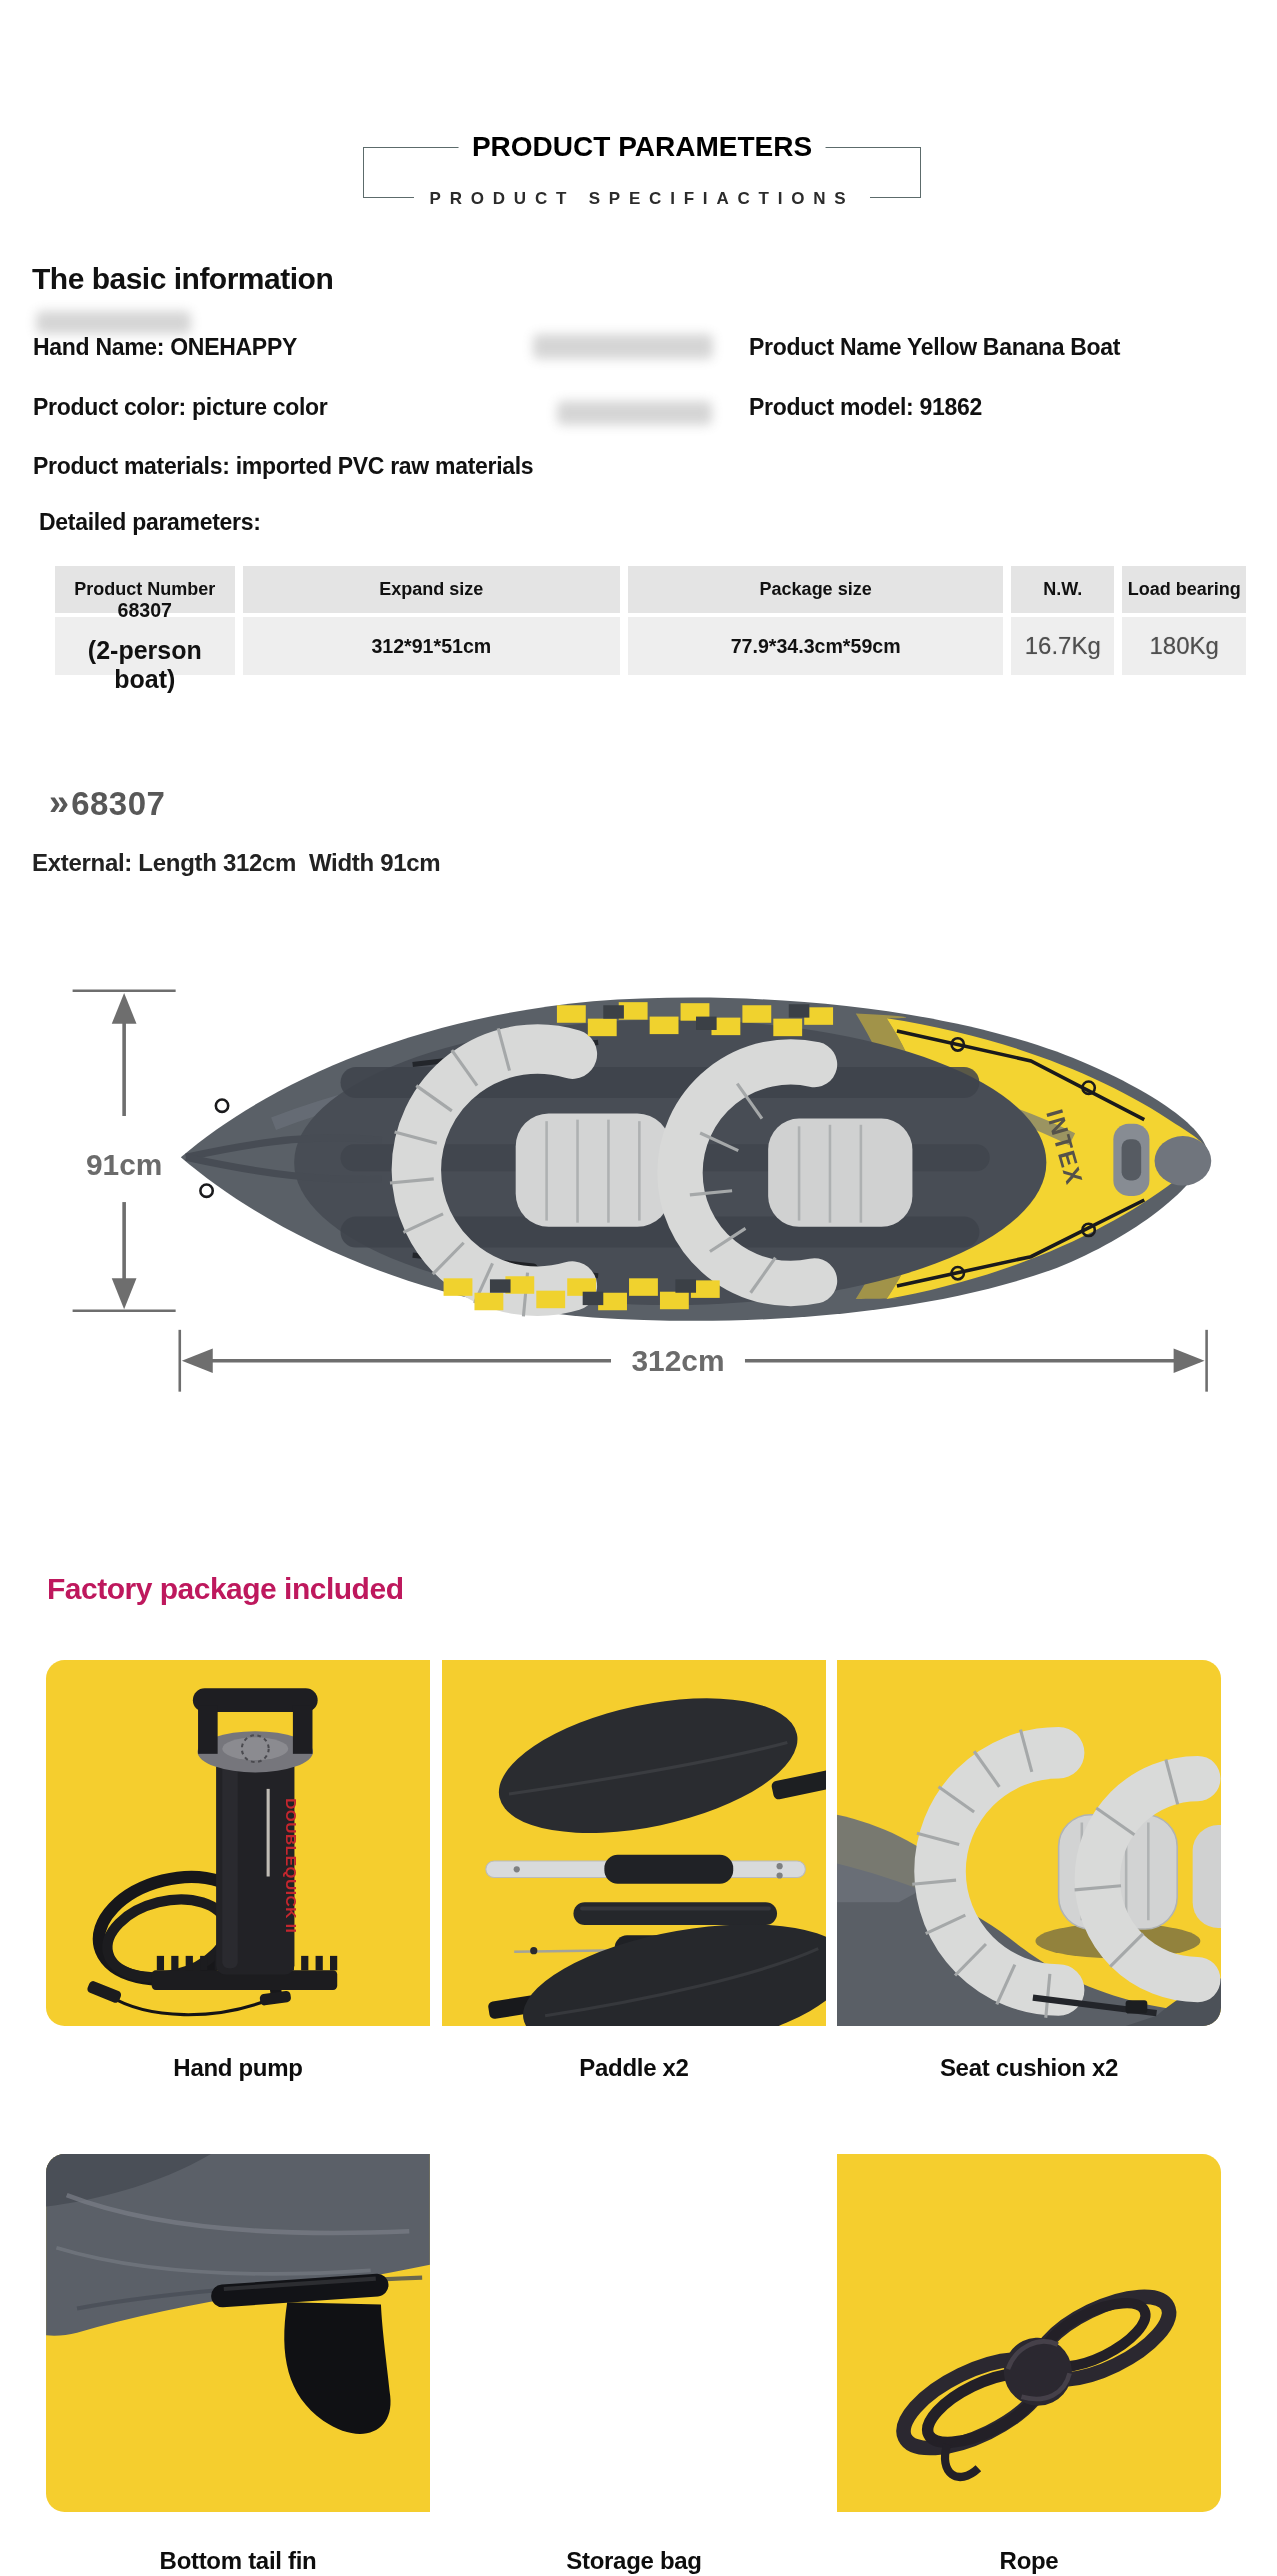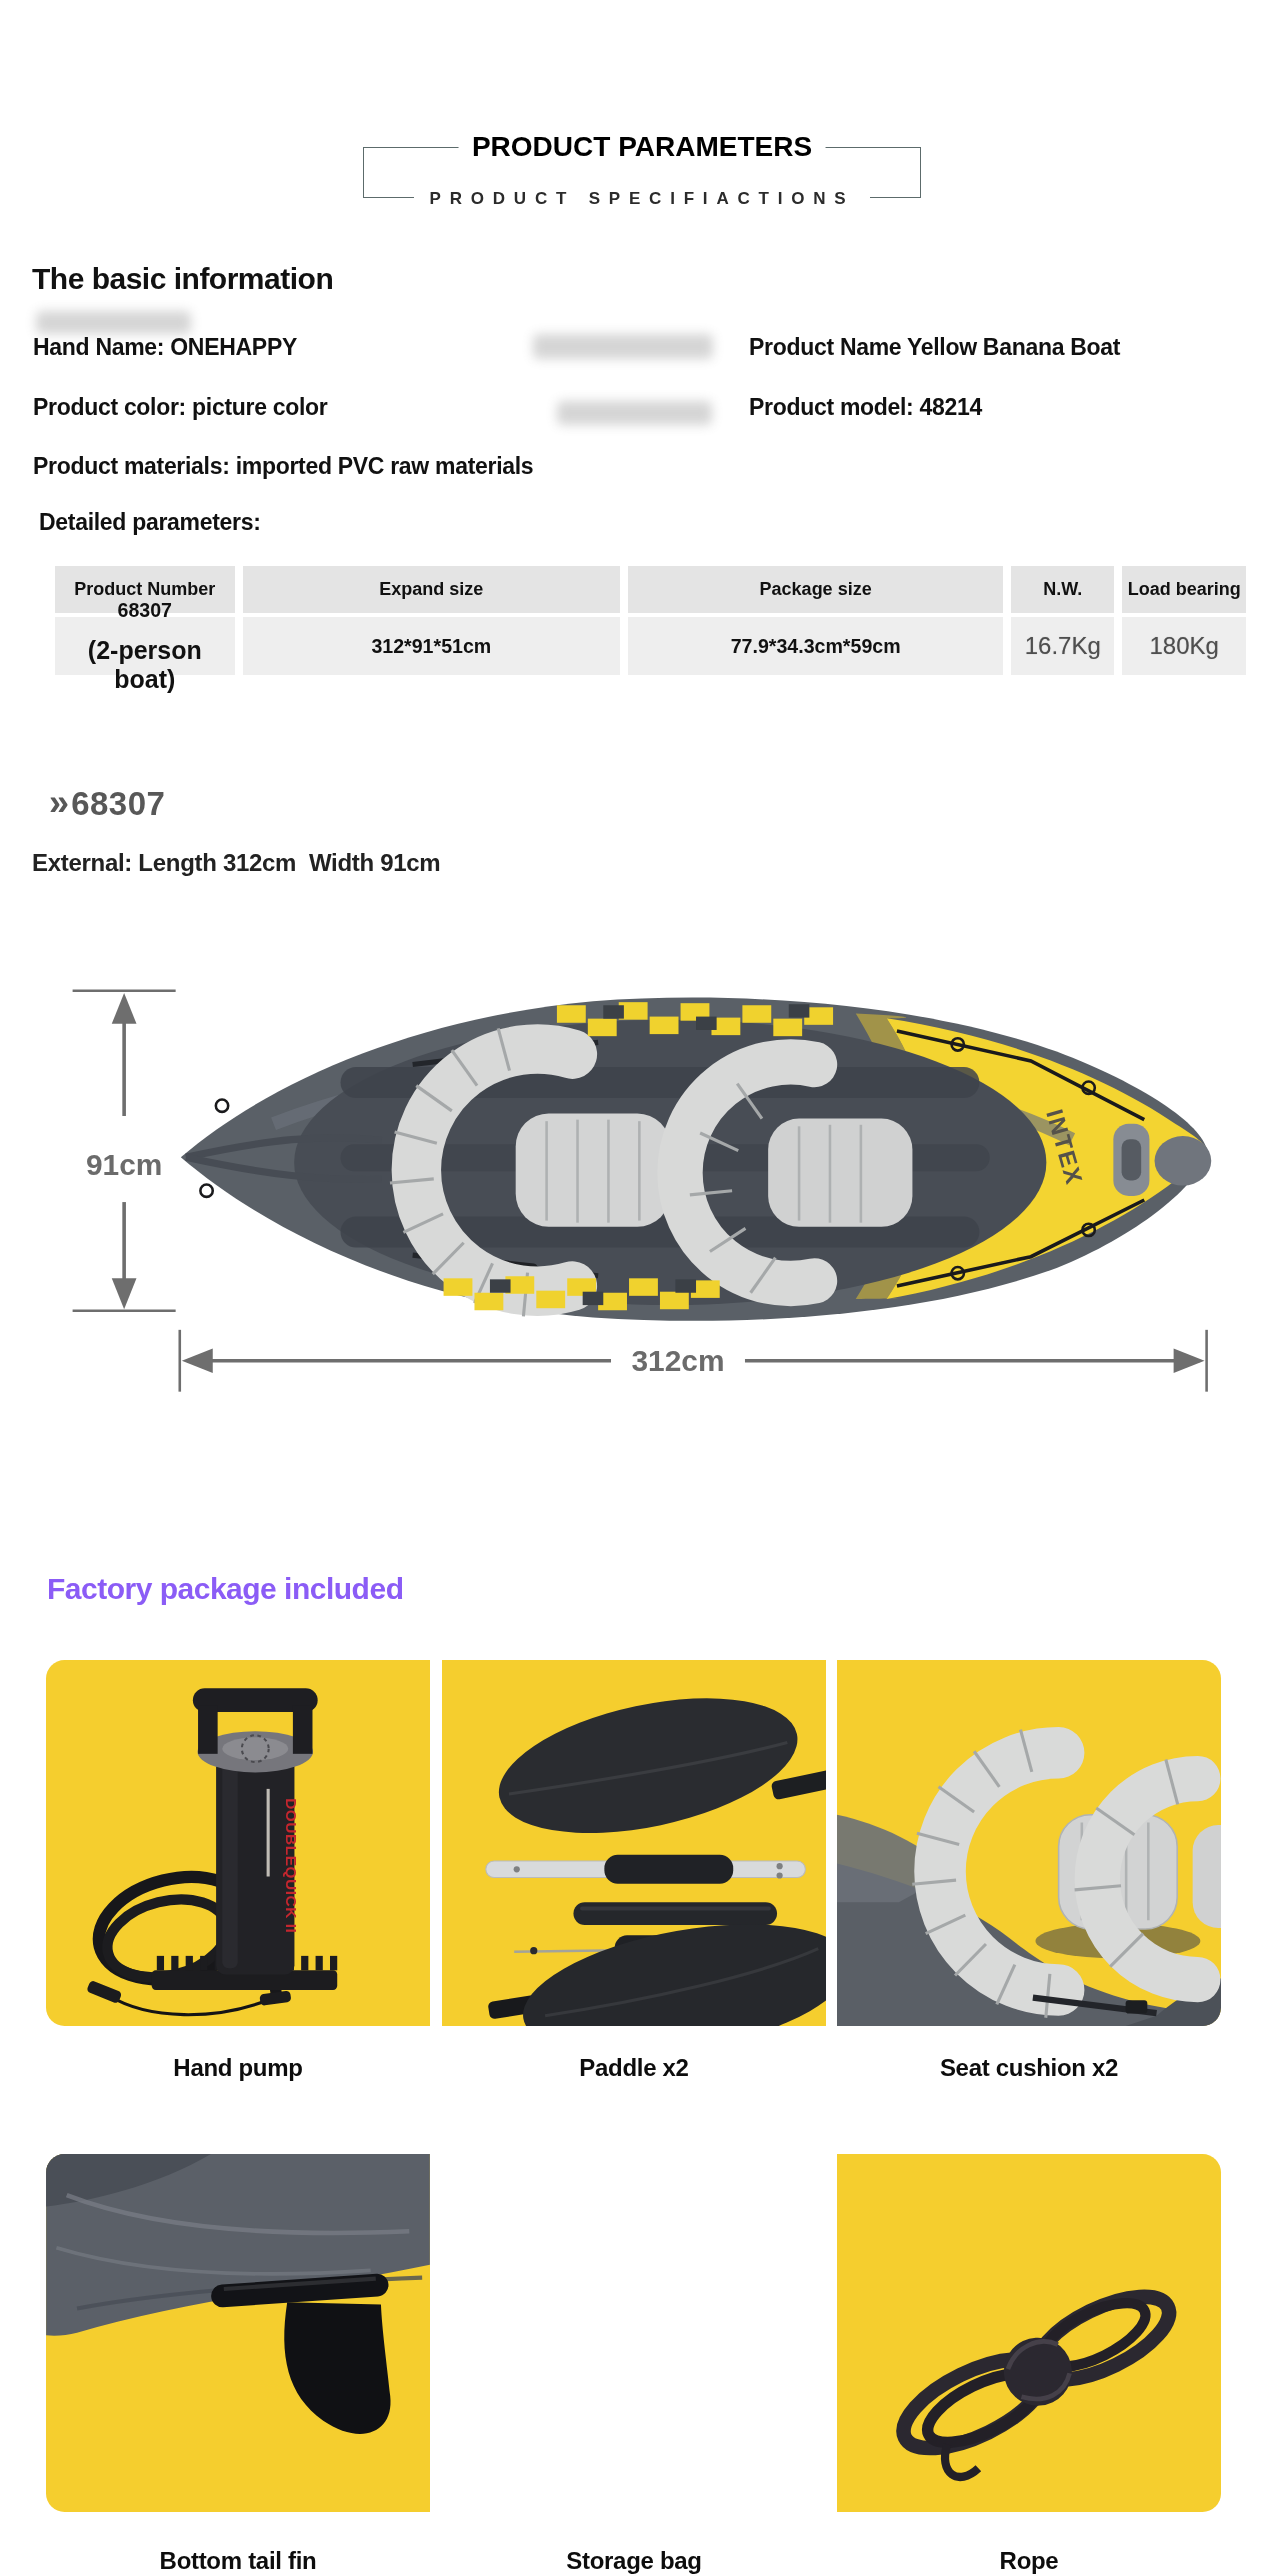--- a/index.html
+++ b/index.html
@@ -29,21 +29,21 @@
   .c0{width:180px;} .c1{width:378px;} .c2{width:376px;} .c3{width:103px;} .c4{width:124px;}
   .cell-note{font-size:25px;font-weight:700;margin-top:14px;}
   .kgval{font-size:24px;font-weight:400;color:#4e4e4e;text-shadow:0 0 1px rgba(78,78,78,.45);}
   
   .model-line{position:absolute;left:49px;top:782px;font-size:33px;font-weight:700;color:#585858;
               letter-spacing:0.5px;}
   .model-line .marker{font-size:36px;letter-spacing:-7.2px;margin-right:9.3px;}
   .external-line{position:absolute;left:32px;top:849px;font-size:24px;font-weight:700;color:#222;
                  white-space:pre;letter-spacing:-0.3px;}
   
-  .h-package{position:absolute;left:47px;top:1572px;font-size:30px;font-weight:700;color:#8b5cf6;letter-spacing:-0.5px;}
+  .h-package{position:absolute;left:47px;top:1572px;font-size:30px;font-weight:700;color:#be185d;letter-spacing:-0.5px;}
   .card{position:absolute;background:#f5ce2e;overflow:hidden;}
   .card.rl{border-radius:18.5px 0 0 18.5px;}
   .card.rr{border-radius:0 18.5px 18.5px 0;}
   .card-label{position:absolute;font-size:24px;font-weight:700;color:#0d0d0d;text-align:center;letter-spacing:-0.3px;}
   svg{display:block;}
 </style>
 </head>
 <body>
 
 <div id="page">
@@ -55,21 +55,21 @@
 
   <div class="h-basic">The basic information</div>
 
   <div class="smudge" style="left:36px;top:311px;width:155px;height:23px;"></div>
   <div class="smudge" style="left:533px;top:334px;width:180px;height:25px;"></div>
   <div class="smudge" style="left:557px;top:401px;width:155px;height:24px;"></div>
 
   <div class="info" style="left:33px;top:334px;">Hand Name: ONEHAPPY</div>
   <div class="info" style="left:749px;top:334px;">Product Name Yellow Banana Boat</div>
   <div class="info" style="left:33px;top:394px;">Product color: picture color</div>
-  <div class="info" style="left:749px;top:394px;">Product model: 48214</div>
+  <div class="info" style="left:749px;top:394px;">Product model: 91862</div>
   <div class="info" style="left:33px;top:453px;">Product materials: imported PVC raw materials</div>
   <div class="info" style="left:39px;top:509px;">Detailed parameters:</div>
 
   <div class="spec-table">
     <div class="trow thead">
       <div class="tcell c0">Product Number</div>
       <div class="tcell c1">Expand size</div>
       <div class="tcell c2">Package size</div>
       <div class="tcell c3">N.W.</div>
       <div class="tcell c4">Load bearing</div>

